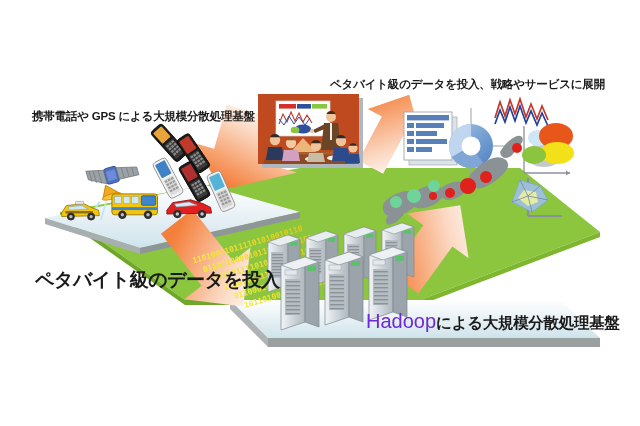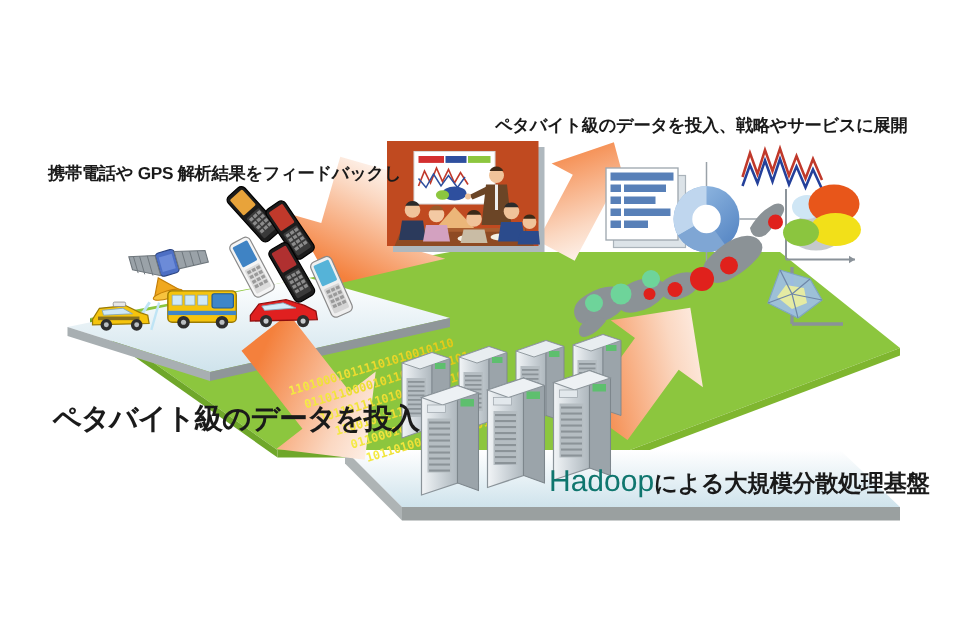--- a/index.html
+++ b/index.html
@@ -26,21 +26,21 @@
     white-space: nowrap;
     letter-spacing: -0.2px;
     line-height: 1.15;
   }
   #cap-collect  { left: 32px;  top: 110px; font-size: 11.5px; }
   #cap-feedback { left: 330px; top: 78px;  font-size: 11.5px; }
   #cap-petabyte { left: 35px;  top: 268px; }
   #cap-petabyte .l1 { font-size: 11px; display: block; }
   #cap-petabyte .l2 { font-size: 19px; display: block; margin-top: 1px; letter-spacing: -0.5px;}
   #cap-hadoop   { left: 366px; top: 310px; font-size: 15.5px; letter-spacing: -0.3px; }
-  #cap-hadoop .en { font-weight: normal; font-size: 20px; color: #0f766e; letter-spacing: 0px;}
+  #cap-hadoop .en { font-weight: normal; font-size: 20px; color: #6d28d9; letter-spacing: 0px;}
 </style>
 </head>
 <body>
 
 <div id="stage">
 <svg width="640" height="426" viewBox="0 0 640 426" xmlns="http://www.w3.org/2000/svg">
   <defs>
     <linearGradient id="gArrow" x1="0" y1="1" x2="0.25" y2="0">
       <stop offset="0" stop-color="#ffffff"></stop>
       <stop offset="0.35" stop-color="#FBD8C2"></stop>
@@ -543,21 +543,21 @@
             <rect x="374" y="303" width="14" height="1.4"></rect>
           </g>
           <rect x="373" y="260" width="12" height="5" fill="#E2E8EC" stroke="#A0A8AE" stroke-width="0.5"></rect>
           <rect x="395" y="256" width="9" height="5" fill="#5EBF6E"></rect>
         </g>
   </g>
 
 </svg>
 </div>
 
-<div class="cap" id="cap-collect">携帯電話や GPS 解析結果をフィードバックし</div>
+<div class="cap" id="cap-collect">携帯電話や GPS による大規模分散処理基盤</div>
 
 <div class="cap" id="cap-feedback">ペタバイト級のデータを投入、戦略やサービスに展開</div>
 
 <div class="cap" id="cap-petabyte">
   <span class="l2">ペタバイト級のデータを投入</span>
 </div>
 
 <div class="cap" id="cap-hadoop"><span class="en">Hadoop</span><span>による大規模分散処理基盤</span></div>
 
 </body></html>

